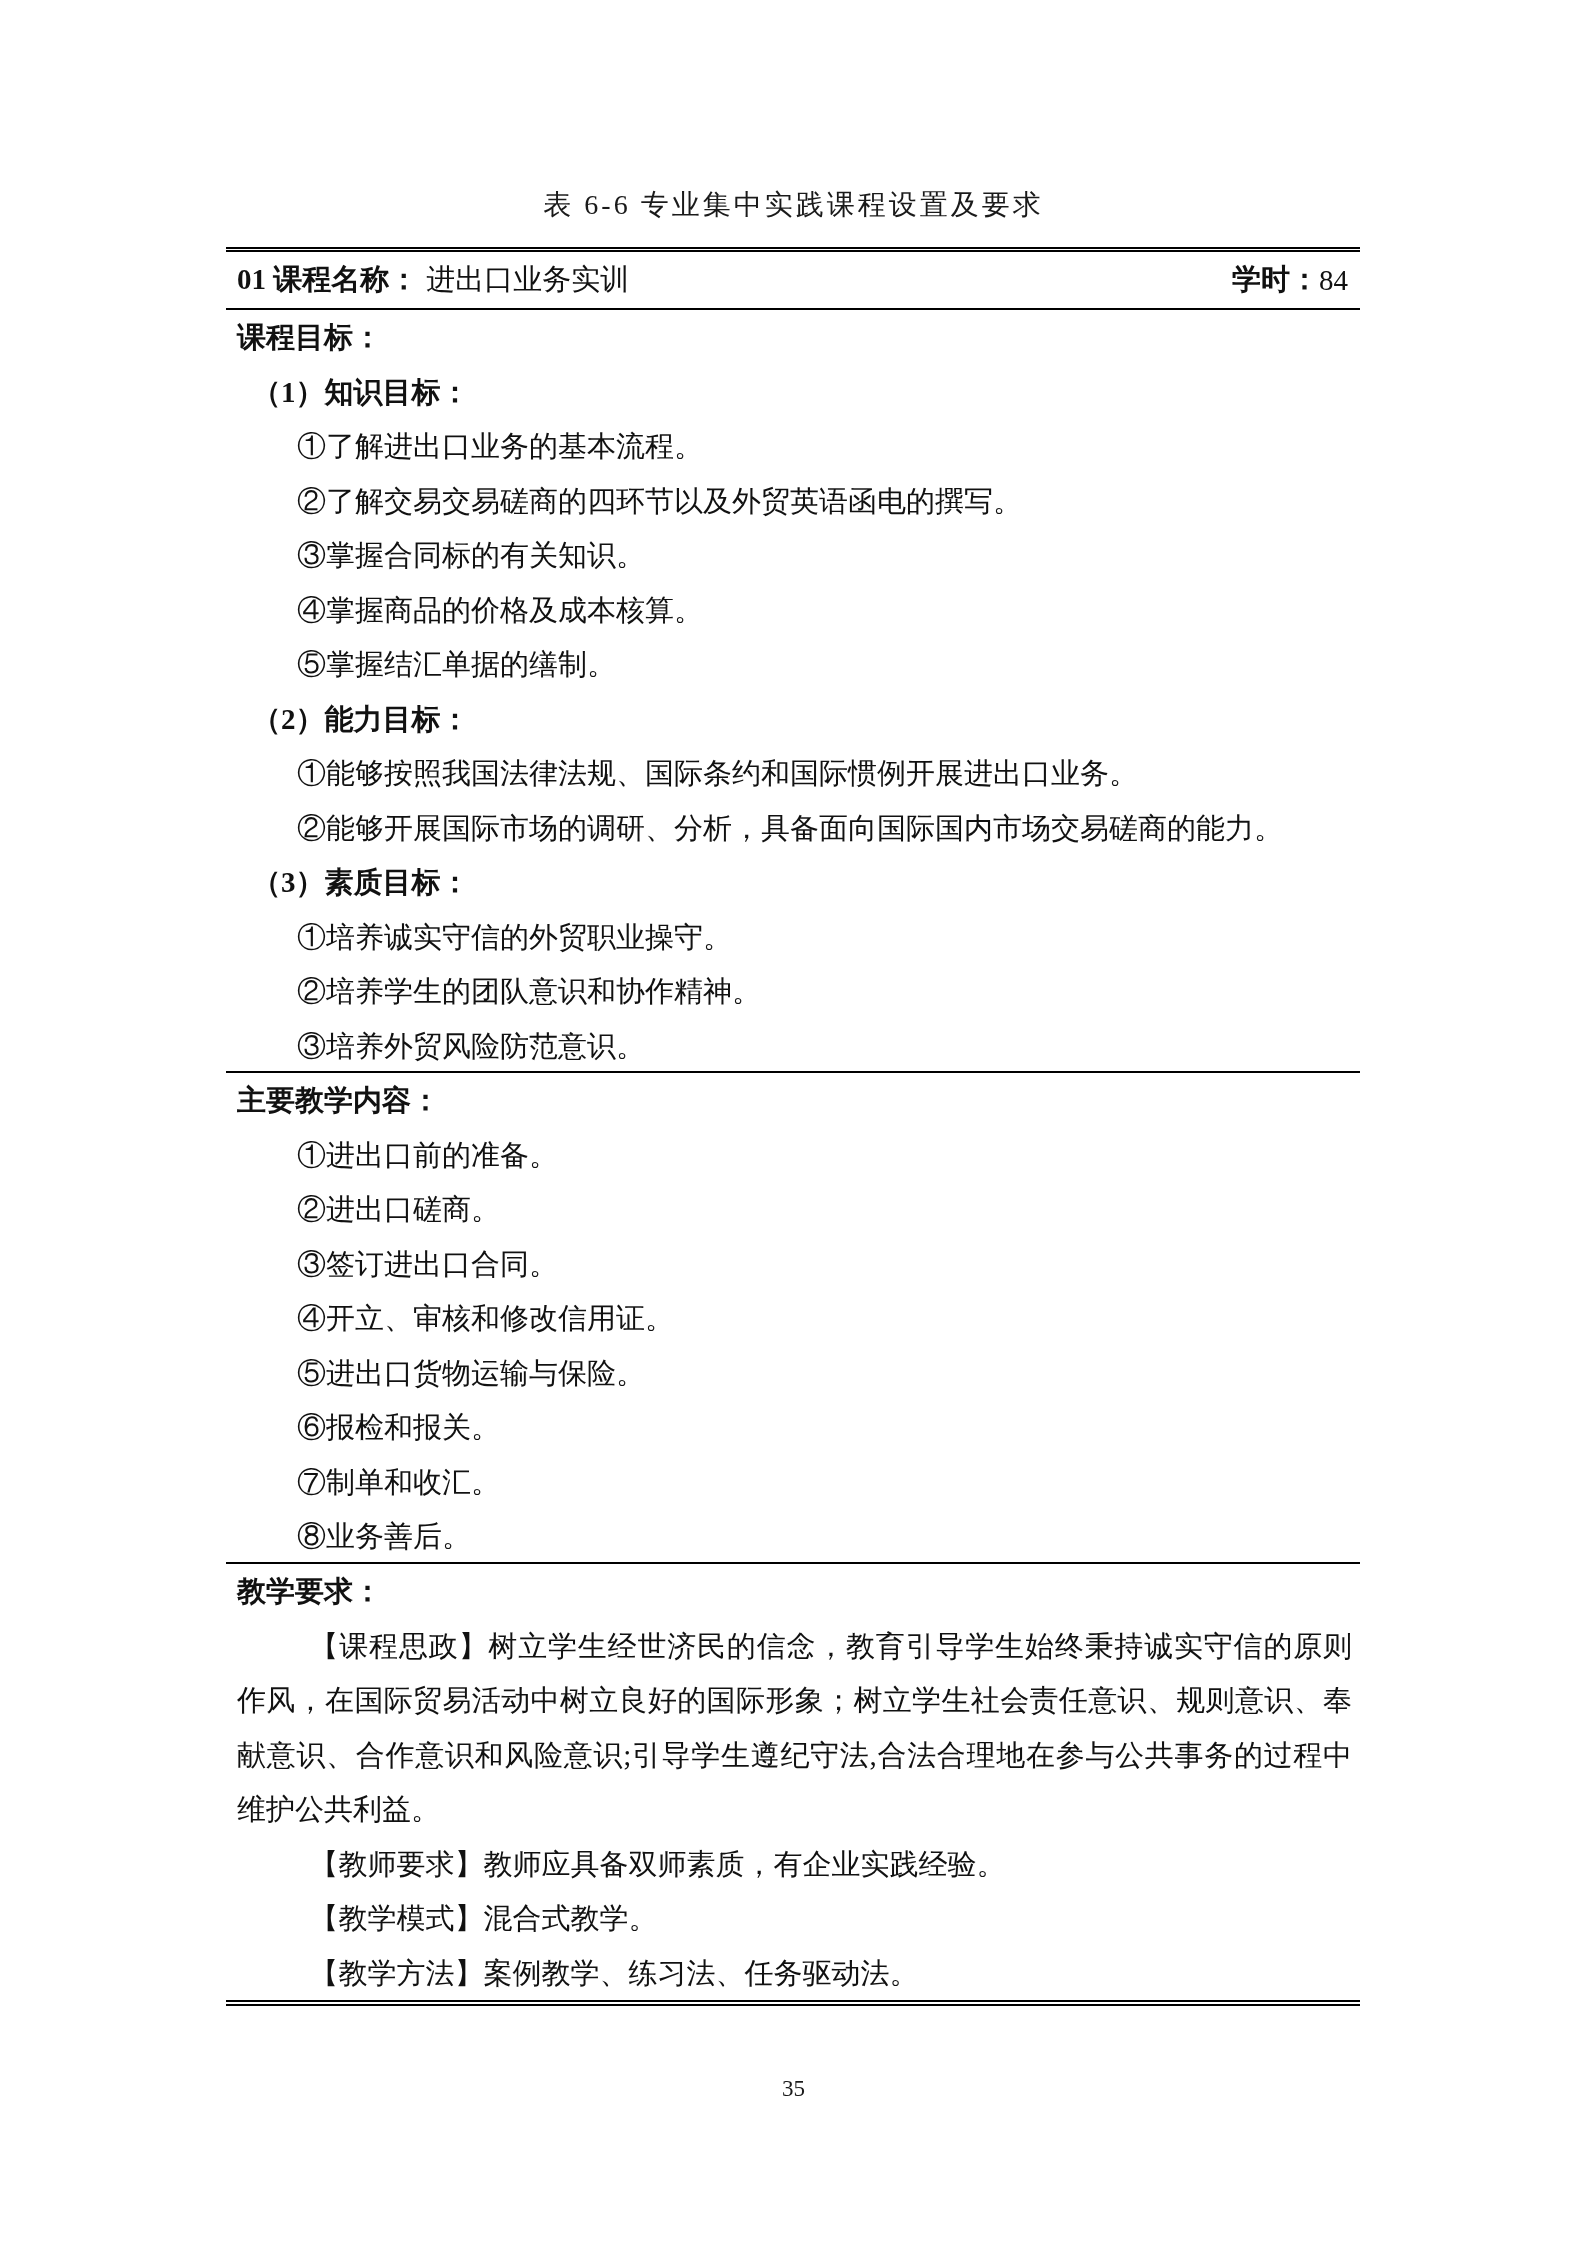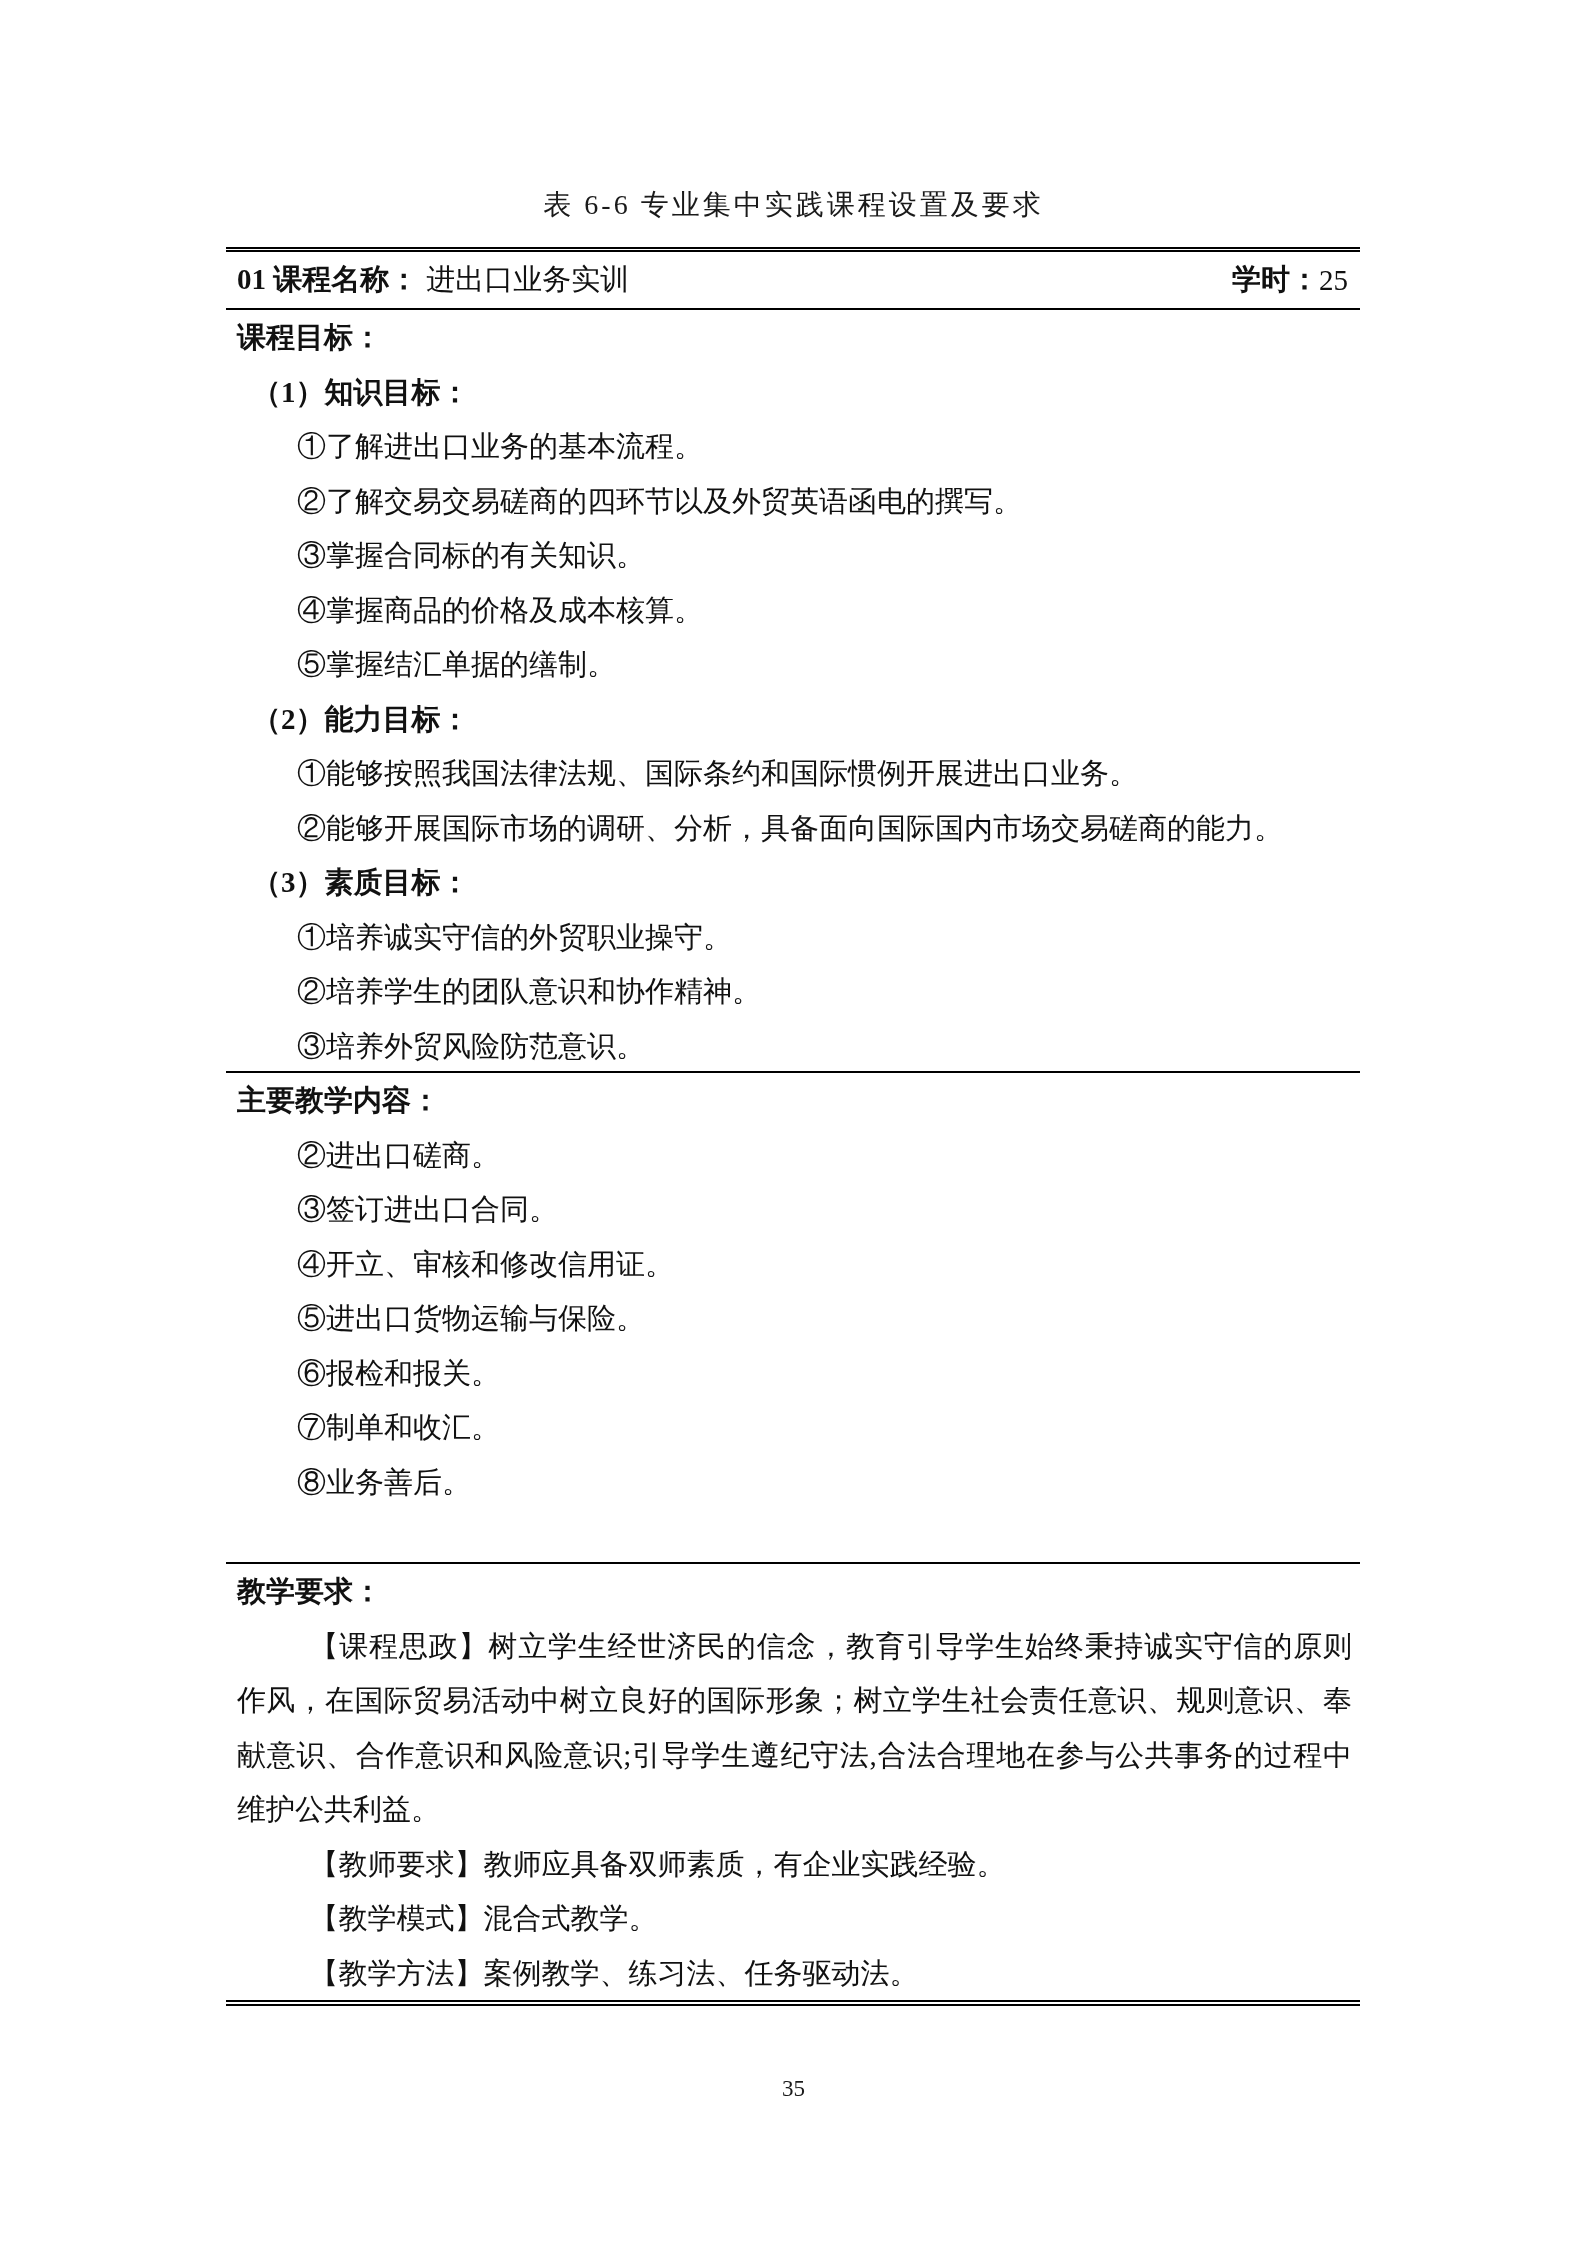--- a/index.html
+++ b/index.html
@@ -62,21 +62,21 @@
 
   <div class="course-table">
 
     <div class="header-row">
       <div class="hdr-left">
         <span class="lbl-bold">01 课程名称：</span>
         <span class="course-name">进出口业务实训</span>
       </div>
       <div class="hours">
         <span class="lbl-bold">学时：</span>
-        <span>25</span>
+        <span>84</span>
       </div>
     </div>
 
     <div class="section section-objectives">
       <div class="row sec-label">课程目标：</div>
 
       <div class="row group-heading">（1）知识目标：</div>
       <div class="row obj-item">①了解进出口业务的基本流程。</div>
       <div class="row obj-item">②了解交易交易磋商的四环节以及外贸英语函电的撰写。</div>
       <div class="row obj-item">③掌握合同标的有关知识。</div>
@@ -88,20 +88,21 @@
       <div class="row obj-item">②能够开展国际市场的调研、分析，具备面向国际国内市场交易磋商的能力。</div>
 
       <div class="row group-heading">（3）素质目标：</div>
       <div class="row obj-item">①培养诚实守信的外贸职业操守。</div>
       <div class="row obj-item">②培养学生的团队意识和协作精神。</div>
       <div class="row obj-item">③培养外贸风险防范意识。</div>
     </div>
 
     <div class="section section-content">
       <div class="row sec-label">主要教学内容：</div>
+      <div class="row obj-item">①进出口前的准备。</div>
       <div class="row obj-item">②进出口磋商。</div>
       <div class="row obj-item">③签订进出口合同。</div>
       <div class="row obj-item">④开立、审核和修改信用证。</div>
       <div class="row obj-item">⑤进出口货物运输与保险。</div>
       <div class="row obj-item">⑥报检和报关。</div>
       <div class="row obj-item">⑦制单和收汇。</div>
       <div class="row obj-item">⑧业务善后。</div>
     </div>
 
     <div class="section section-requirements">

